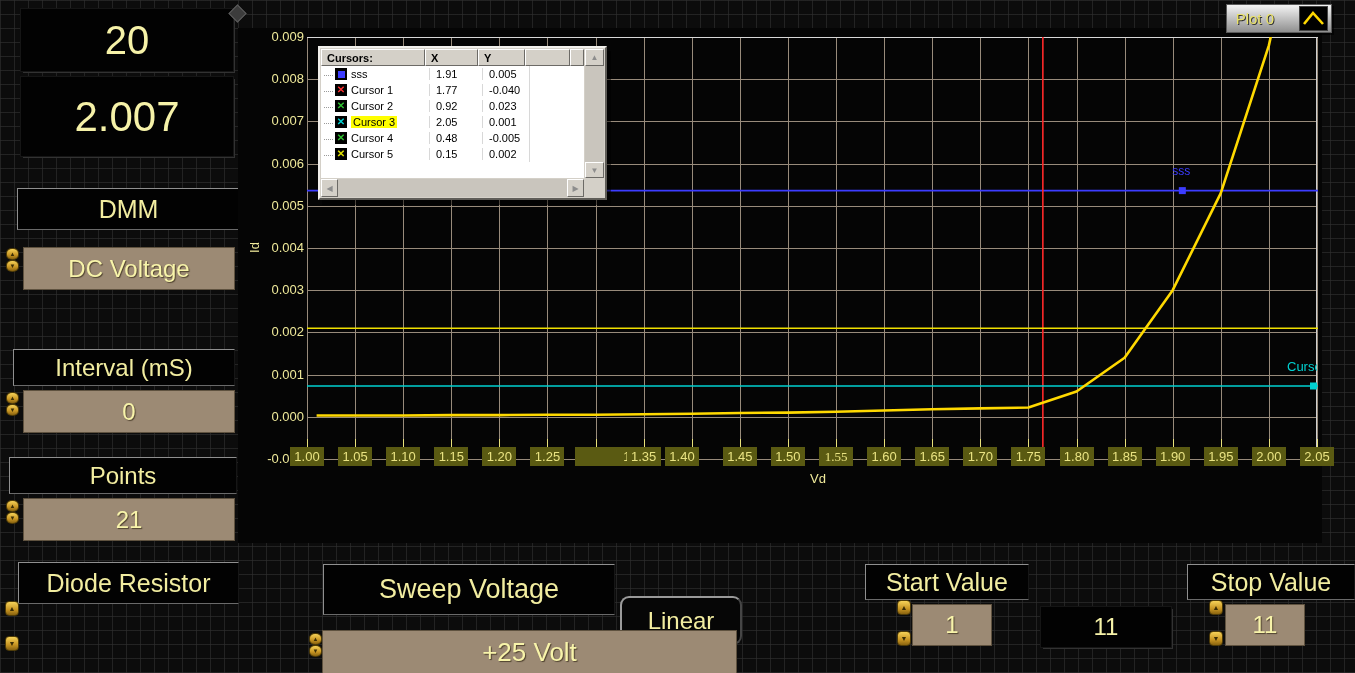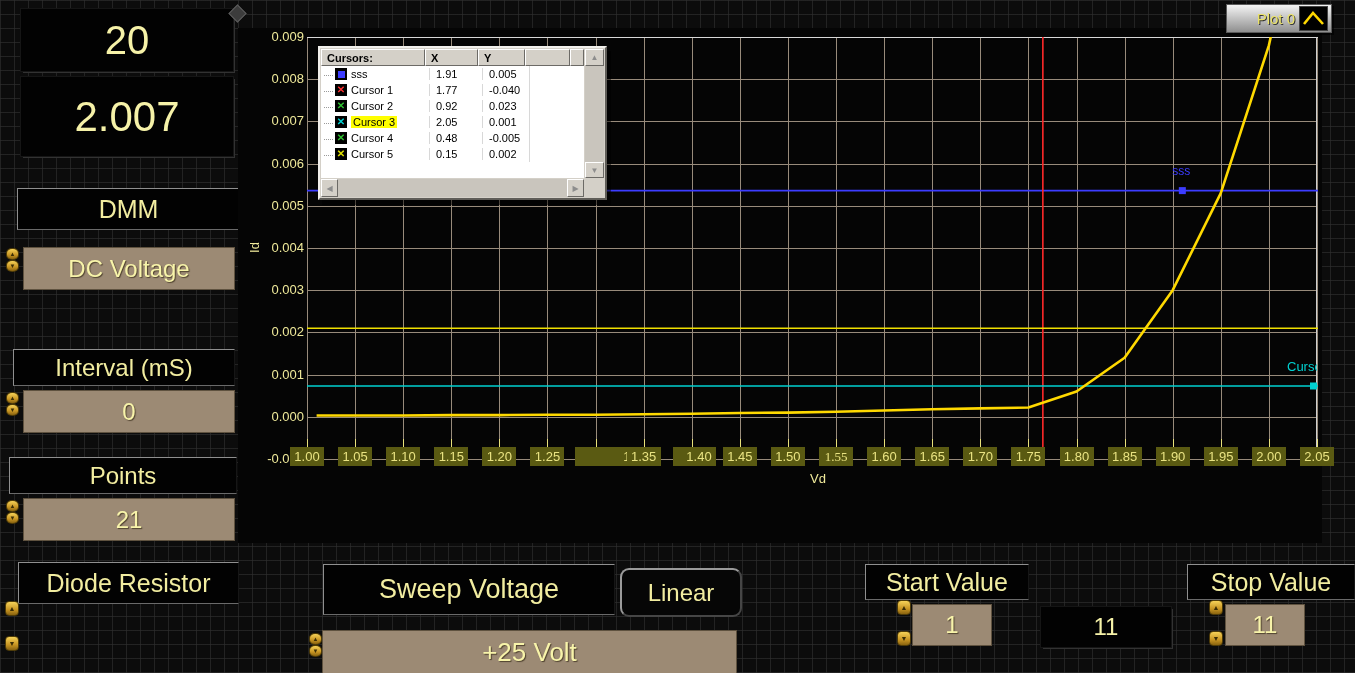--- a/index.html
+++ b/index.html
@@ -47,40 +47,40 @@
     position:absolute;width:14px;height:15px;
     background:linear-gradient(#f6d258,#c79422 60%,#8a6410);
     border:1px solid #4f3c08;border-radius:4px;box-sizing:border-box;
     display:flex;align-items:center;justify-content:center;
     font-size:7px;color:#3c2e06;cursor:pointer;
   }
   .lv-button{
     position:absolute;background:#060606;
     border:2px outset #9a9a9a;border-radius:9px;
     display:flex;align-items:center;justify-content:center;
-    color:#f2eda0;cursor:pointer;
+    color:#f2eda0;cursor:pointer;margin-top:28px;
   }
   
   .chart-panel{position:absolute;left:238px;top:28px;width:1084px;height:515px;background:#050505;}
   .plot-area{position:absolute;left:69px;top:9px;width:1011px;height:423px;}
   .x-tick-label{
     position:absolute;width:34px;height:19px;background:#5a5a12;
     color:#e9e382;font-size:13px;display:flex;align-items:center;justify-content:center;
   }
   .y-tick-label{
     position:absolute;left:8px;width:58px;height:16px;
     color:#efe99a;font-size:13px;text-align:right;line-height:16px;
   }
   .axis-title{position:absolute;color:#efe99a;font-size:13px;}
   .cursor-float-label{position:absolute;font-size:12px;}
   .plot-legend{
     position:absolute;left:1226px;top:4px;width:106px;height:29px;
     background:linear-gradient(#f4f4f4,#8f8f8f);
     border:1px solid #5a5a5a;box-shadow:2px 2px 0 rgba(0,0,0,.6);
-    display:flex;align-items:center;justify-content:flex-end;gap:4px;
+    display:flex;align-items:center;justify-content:flex-end;gap:25px;
     padding-right:3px;box-sizing:border-box;cursor:pointer;
   }
   .plot-legend .lg-label{color:#eae268;font-size:15px;text-shadow:1px 1px 0 #333;}
   .plot-legend .lg-swatch{width:27px;height:23px;background:#000;border:1px solid #444;display:flex;align-items:center;justify-content:center;}
   .sash{
     position:absolute;left:231px;top:7px;width:11px;height:11px;
     background:#3c3c3c;border:1px solid #5c5c5c;transform:rotate(45deg);
   }
   
   .cursor-window{
@@ -240,21 +240,21 @@
         </svg>
       <div id="x-labels">
           <div class="x-tick-label" style="left: -17px; top: 410px;">1.00</div>
           <div class="x-tick-label" style="left: 31.0952px; top: 410px;">1.05</div>
           <div class="x-tick-label" style="left: 79.1905px; top: 410px;">1.10</div>
           <div class="x-tick-label" style="left: 127.286px; top: 410px;">1.15</div>
           <div class="x-tick-label" style="left: 175.381px; top: 410px;">1.20</div>
           <div class="x-tick-label" style="left: 223.476px; top: 410px;">1.25</div>
           <div class="x-tick-label" style="left: 268px; top: 410px; padding-left: 44px;">1.30</div>
           <div class="x-tick-label" style="left: 319.667px; top: 410px;">1.35</div>
-          <div class="x-tick-label" style="left: 366px; top: 410px; padding-left: 9px;">1.40</div>
+          <div class="x-tick-label" style="left: 358px; top: 410px;">1.40</div>
           <div class="x-tick-label" style="left: 415.857px; top: 410px;">1.45</div>
           <div class="x-tick-label" style="left: 463.952px; top: 410px;">1.50</div>
           <div class="x-tick-label" style="left: 512.048px; top: 410px; font-family: Liberation Serif, serif;">1.55</div>
           <div class="x-tick-label" style="left: 560.143px; top: 410px;">1.60</div>
           <div class="x-tick-label" style="left: 608.238px; top: 410px;">1.65</div>
           <div class="x-tick-label" style="left: 656.333px; top: 410px;">1.70</div>
           <div class="x-tick-label" style="left: 704.429px; top: 410px;">1.75</div>
           <div class="x-tick-label" style="left: 752.524px; top: 410px;">1.80</div>
           <div class="x-tick-label" style="left: 800.619px; top: 410px;">1.85</div>
           <div class="x-tick-label" style="left: 848.714px; top: 410px;">1.90</div>

